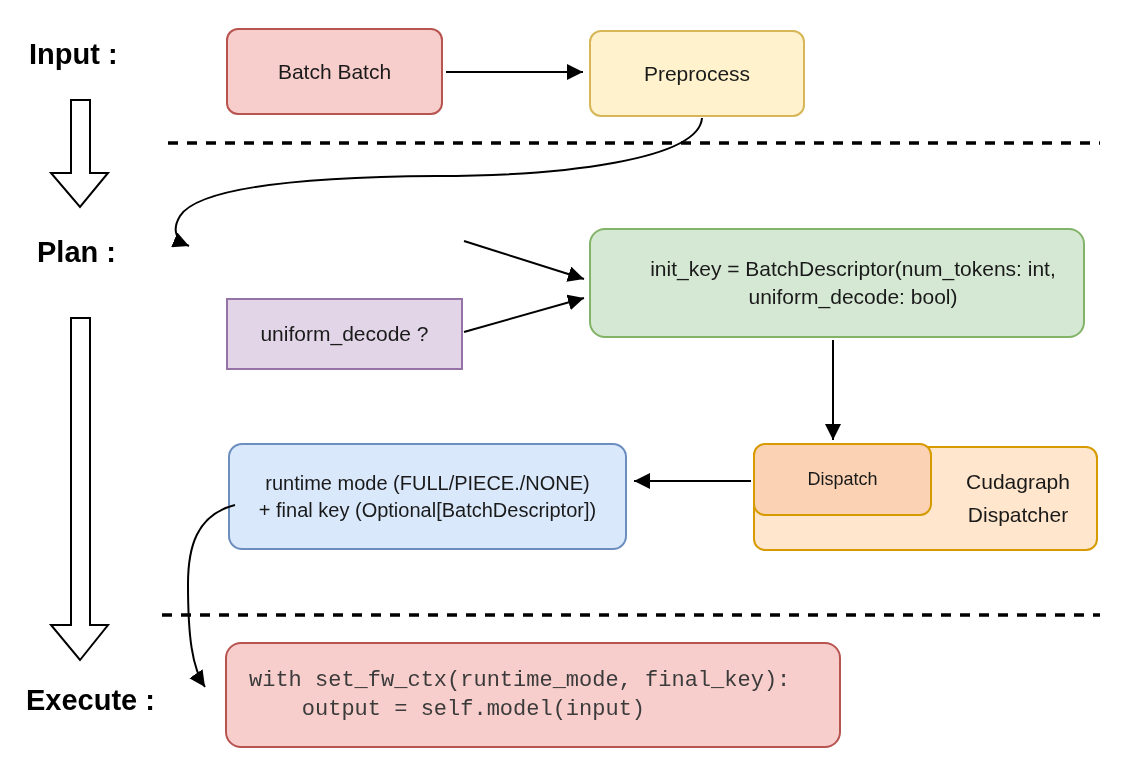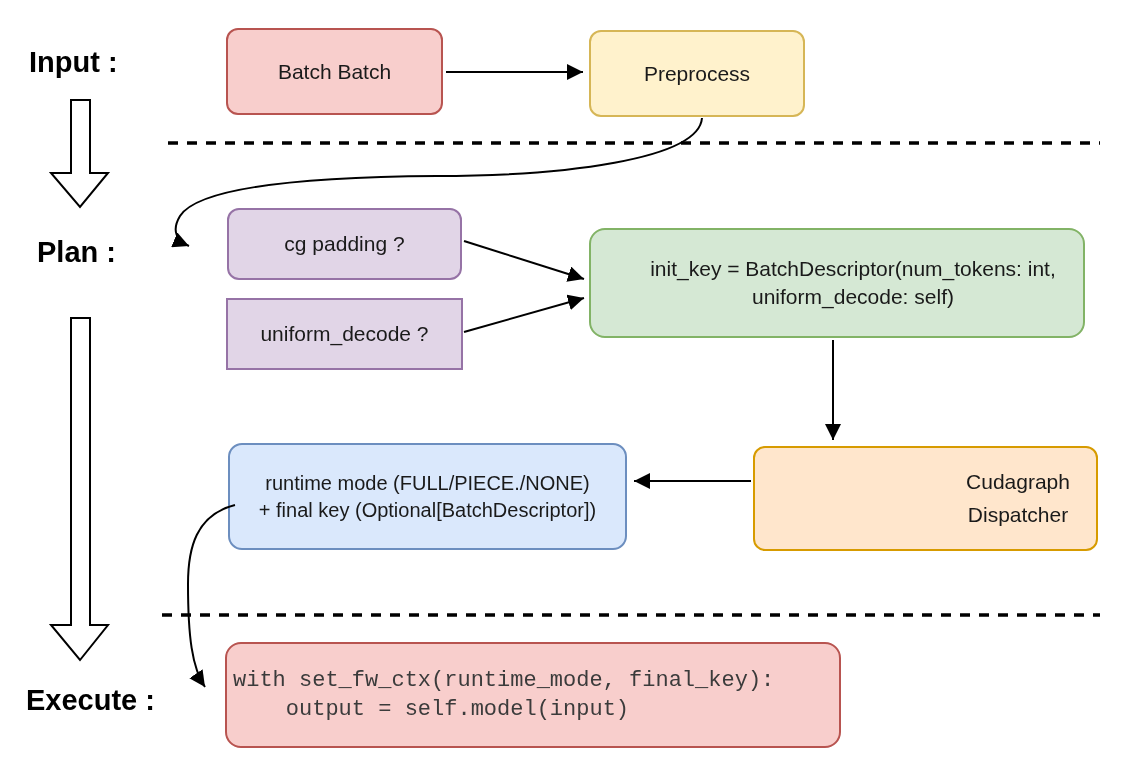--- a/index.html
+++ b/index.html
@@ -26,58 +26,58 @@
   .n-cg-padding{left:227px;top:208px;width:235px;height:72px;border-radius:12px;font-size:21px;}
   .n-uniform-decode{left:226px;top:298px;width:237px;height:72px;border-radius:0;font-size:21px;}
   .n-init-key{left:589px;top:228px;width:496px;height:110px;border-radius:16px;font-size:21px;padding-left:32px;}
   .n-blue{left:228px;top:443px;width:399px;height:107px;border-radius:14px;font-size:20px;}
   .n-cuda-outer{left:753px;top:446px;width:345px;height:105px;border-radius:12px;z-index:2;}
   .n-dispatch{left:753px;top:443px;width:179px;height:73px;border-radius:12px;font-size:18px;z-index:3;}
   .cuda-text{position:absolute;left:938px;top:446px;width:160px;height:105px;display:flex;align-items:center;
     justify-content:center;text-align:center;font-size:21px;line-height:1.55;z-index:4;}
   .n-code{
     left:225px;top:642px;width:616px;height:106px;border-radius:16px;
-    align-items:flex-start;justify-content:center;text-align:left;padding-left:6px;
+    align-items:flex-start;justify-content:center;text-align:left;padding-left:22px;
     font-family:"Liberation Mono",monospace;font-size:22px;line-height:29px;color:#3b3b3b;
   }
   .pre{white-space:pre;}
 </style>
 </head>
 <body>
 
 <div class="canvas">
 
-  <div class="stage-label" style="left:29px;top:46px;">Input :</div>
+  <div class="stage-label" style="left:29px;top:38px;">Input :</div>
   <div class="stage-label" style="left:37px;top:236px;">Plan :</div>
   <div class="stage-label" style="left:26px;top:684px;">Execute :</div>
 
   <div class="node node-red n-input-batch">
     <span>Batch Batch</span>
   </div>
 
   <div class="node node-yellow n-preprocess">
     <span>Preprocess</span>
   </div>
 
-  <div class="node node-purple n-cg-padding">
-    <span>cg padding ?</span>
-  </div>
 
   <div class="node node-purple n-uniform-decode">
     <span>uniform_decode ?</span>
   </div>
 
   <div class="node node-green n-init-key">
     <span>init_key = BatchDescriptor(num_tokens: int,</span>
-    <span>uniform_decode: self)</span>
+    <span>uniform_decode: bool)</span>
   </div>
 
   <div class="node node-orange-outer n-cuda-outer"></div>
   <div class="cuda-text">Cudagraph Dispatcher</div>
 
+  <div class="node node-orange-inner n-dispatch">
+    <span>Dispatch</span>
+  </div>
 
   <div class="node node-blue n-blue">
     <span>runtime mode (FULL/PIECE./NONE)</span>
     <span>+ final key (Optional[BatchDescriptor])</span>
   </div>
 
   <div class="node node-red n-code">
     <div class="pre">with set_fw_ctx(runtime_mode, final_key):</div>
     <div class="pre">    output = self.model(input)</div>
   </div>

